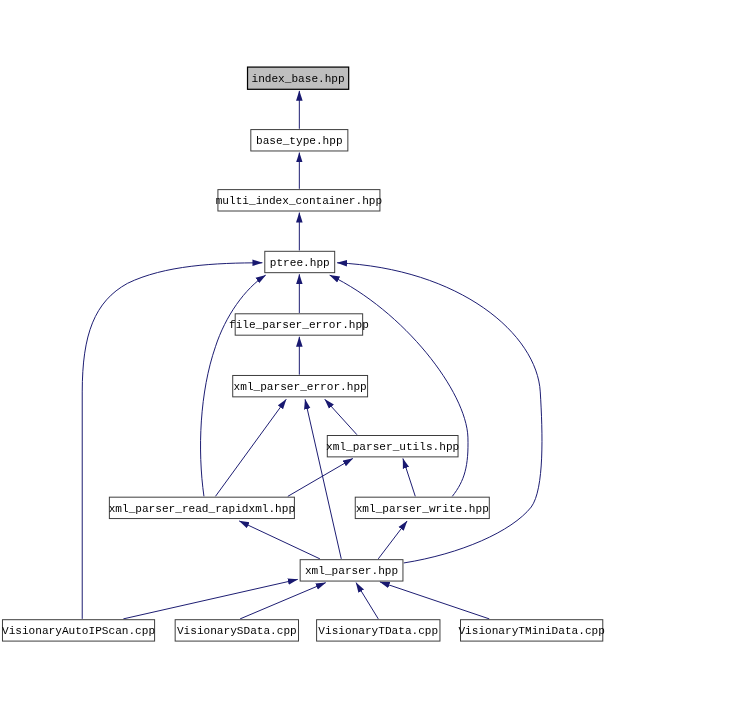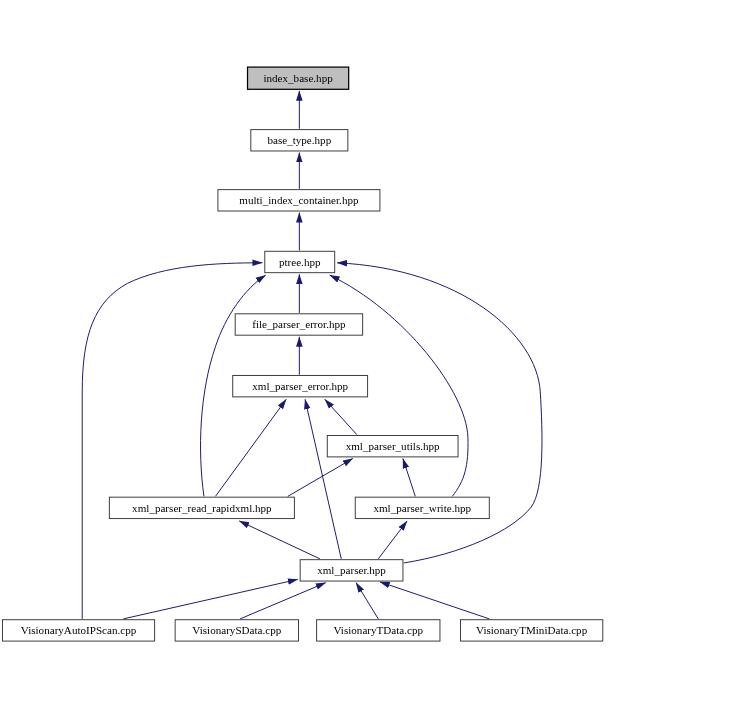--- a/index.html
+++ b/index.html
@@ -1,21 +1,21 @@
 <!DOCTYPE html>
 <html style="--bg: #ffffff; --edge-color: #191970; --node-fill: #ffffff; --node-border: #3c3c3c; --root-fill: #bfbfbf; --root-border: #000000;"><head>
 <meta charset="utf-8">
 <style>
   html,body{margin:0;padding:0;background:#ffffff;}
   .canvas{
     position:relative;
     width:611px;height:709px;
     background:var(--bg,#ffffff);
     overflow:hidden;
-    font-family:Liberation Serif, serif;
+    font-family:Liberation Mono, monospace;
   }
   svg{position:absolute;left:0;top:0;width:100%;height:100%;}
   .edge{
     fill:none;
     stroke:var(--edge-color,#191970);
     stroke-width:1.2px;
   }
   #arrowhead{fill:var(--edge-color,#191970);}
   .node rect{
     fill:var(--node-fill,#ffffff);

